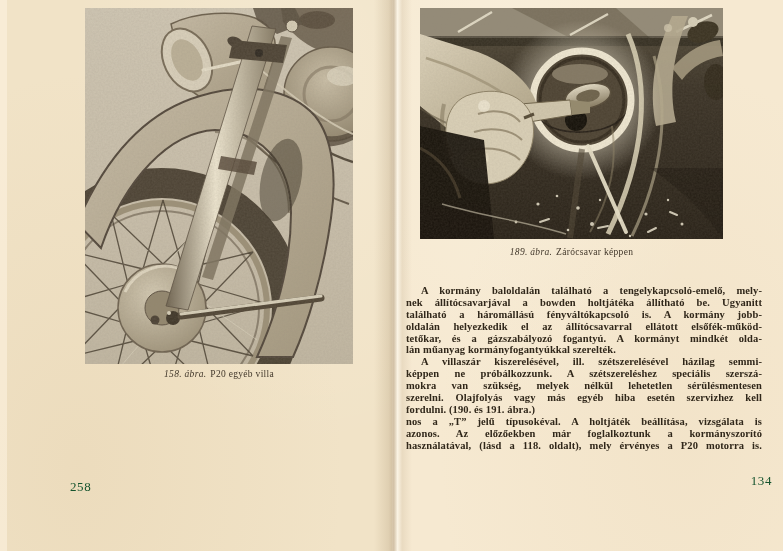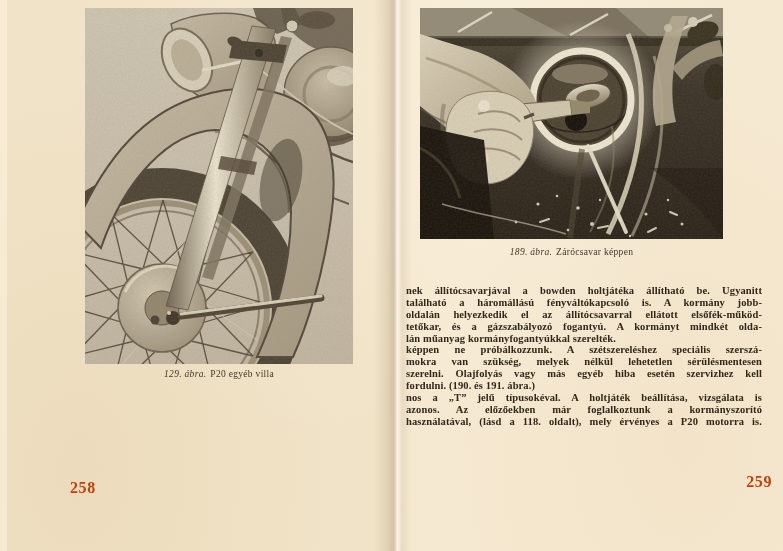--- a/index.html
+++ b/index.html
@@ -13,21 +13,21 @@
     background-image:radial-gradient(ellipse at 75% 80%,rgba(210,180,130,.10),rgba(0,0,0,0) 60%),
                      radial-gradient(ellipse at 30% 10%,rgba(255,251,240,.28),rgba(0,0,0,0) 55%);}
   .gutter{position:absolute;left:374px;top:0;width:38px;height:551px;pointer-events:none;
     background:linear-gradient(90deg,rgba(120,90,50,0) 0%,rgba(120,90,50,.14) 38%,
       rgba(110,80,45,.26) 52%,rgba(255,252,244,.55) 62%,rgba(120,90,50,.10) 74%,rgba(120,90,50,0) 100%);}
   .edge-left{position:absolute;left:0;top:0;width:7px;height:551px;background:rgba(255,246,230,.5);pointer-events:none;}
   .photo{position:absolute;overflow:hidden;}
   .photo svg{display:block;}
   .caption{position:absolute;text-align:center;font-size:9.5px;color:#41372a;letter-spacing:.3px;white-space:nowrap;}
   .cap-label{font-style:italic;margin-right:4px;}
-  .pagenum{position:absolute;font-size:16px;font-weight:bold;color:#c2410c;letter-spacing:.6px;}
+  .pagenum{position:absolute;font-size:13px;font-weight:normal;color:#14532d;letter-spacing:.6px;}
   .pagenum-left{left:70px;top:479px;}
   .pagenum-right{left:740px;top:473px;width:32px;text-align:right;}
   .body-text{position:absolute;left:406px;top:285px;width:356px;
     font-size:10.5px;font-weight:bold;color:#30271a;letter-spacing:.1px;}
   .body-line{height:11.9px;line-height:11.9px;white-space:nowrap;
     text-align:justify;text-align-last:justify;}
   .body-line.indent{text-indent:15px;}
   .body-line.last{text-align-last:left;}
 </style>
 </head>
@@ -153,21 +153,21 @@
         <path d="M148 32 L202 37 L198 55 L144 50 Z" fill="#4c4234"></path>
         <circle cx="174" cy="45" r="4" fill="#2f2921"></circle>
         <path d="M136 148 L172 154 L169 167 L133 161 Z" fill="#57493a" opacity="0.85"></path>
       </g>
 
       <rect width="268" height="356" filter="url(#grain)" opacity="0.6"></rect>
     </svg>
   </div>
 
   <div class="caption" style="left:85px;top:369px;width:268px;">
-    <span class="cap-label">129. ábra.</span><span class="cap-text">P20 egyéb villa</span>
+    <span class="cap-label">158. ábra.</span><span class="cap-text">P20 egyéb villa</span>
   </div>
 
   <div class="pagenum pagenum-left">258</div>
 
   <div class="photo" style="left:420px;top:8px;width:303px;height:231px;">
     <svg width="303" height="231" viewBox="0 0 303 231">
       <rect width="303" height="231" fill="url(#bgR)"></rect>
 
       <g>
         <rect x="0" y="0" width="303" height="30" fill="#948b78"></rect>
@@ -253,30 +253,32 @@
 
       <rect width="303" height="231" filter="url(#grain)" opacity="0.5"></rect>
     </svg>
   </div>
 
   <div class="caption" style="left:420px;top:247px;width:303px;">
     <span class="cap-label">189. ábra.</span><span class="cap-text">Zárócsavar képpen</span>
   </div>
 
   <div class="body-text">
+      <div class="body-line indent">A kormány baloldalán található a tengelykapcsoló-emelő, mely-</div>
       <div class="body-line">nek állítócsavarjával a bowden holtjátéka állítható be. Ugyanitt</div>
       <div class="body-line">található a háromállású fényváltókapcsoló is. A kormány jobb-</div>
       <div class="body-line">oldalán helyezkedik el az állítócsavarral ellátott elsőfék-működ-</div>
       <div class="body-line">tetőkar, és a gázszabályozó fogantyú. A kormányt mindkét olda-</div>
       <div class="body-line last">lán műanyag kormányfogantyúkkal szerelték.</div>
+      <div class="body-line indent">A villaszár kiszerelésével, ill. szétszerelésével házilag semmi-</div>
       <div class="body-line">képpen ne próbálkozzunk. A szétszereléshez speciális szerszá-</div>
       <div class="body-line">mokra van szükség, melyek nélkül lehetetlen sérülésmentesen</div>
       <div class="body-line">szerelni. Olajfolyás vagy más egyéb hiba esetén szervizhez kell</div>
       <div class="body-line last">fordulni. (190. és 191. ábra.)</div>
       <div class="body-line">nos a „T” jelű típusokéval. A holtjáték beállítása, vizsgálata is</div>
       <div class="body-line">azonos. Az előzőekben már foglalkoztunk a kormányszorító</div>
       <div class="body-line">használatával, (lásd a 118. oldalt), mely érvényes a P20 motorra is.</div>
     </div>
 
-  <div class="pagenum pagenum-right">259</div>
+  <div class="pagenum pagenum-right">134</div>
 
   <div class="gutter"></div>
 </div>
 
 </body></html>

